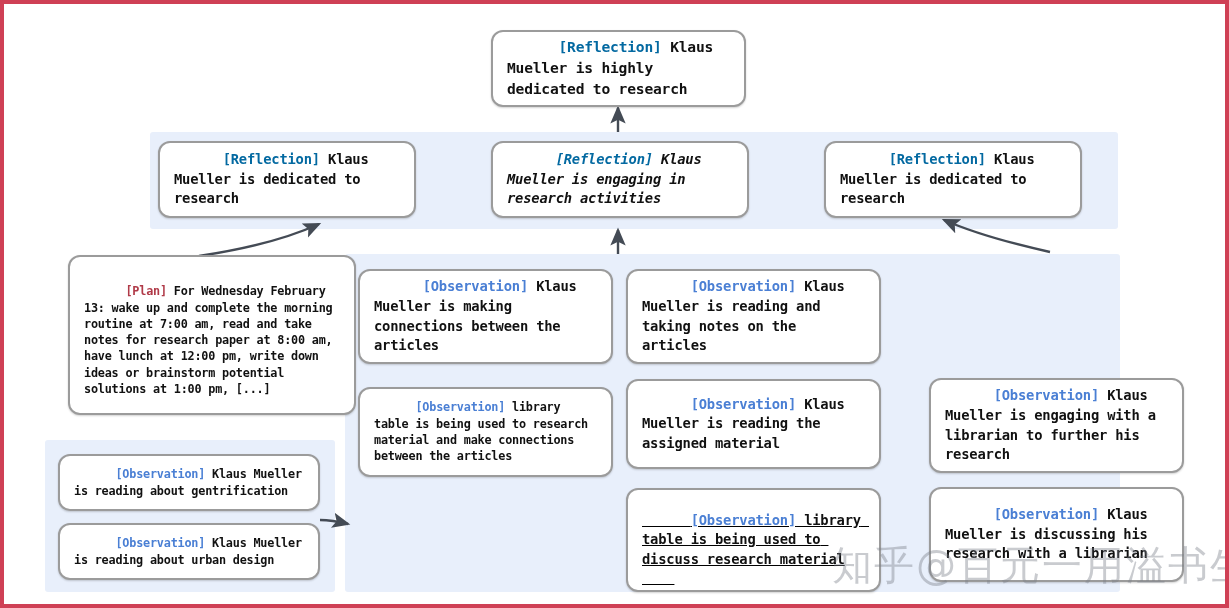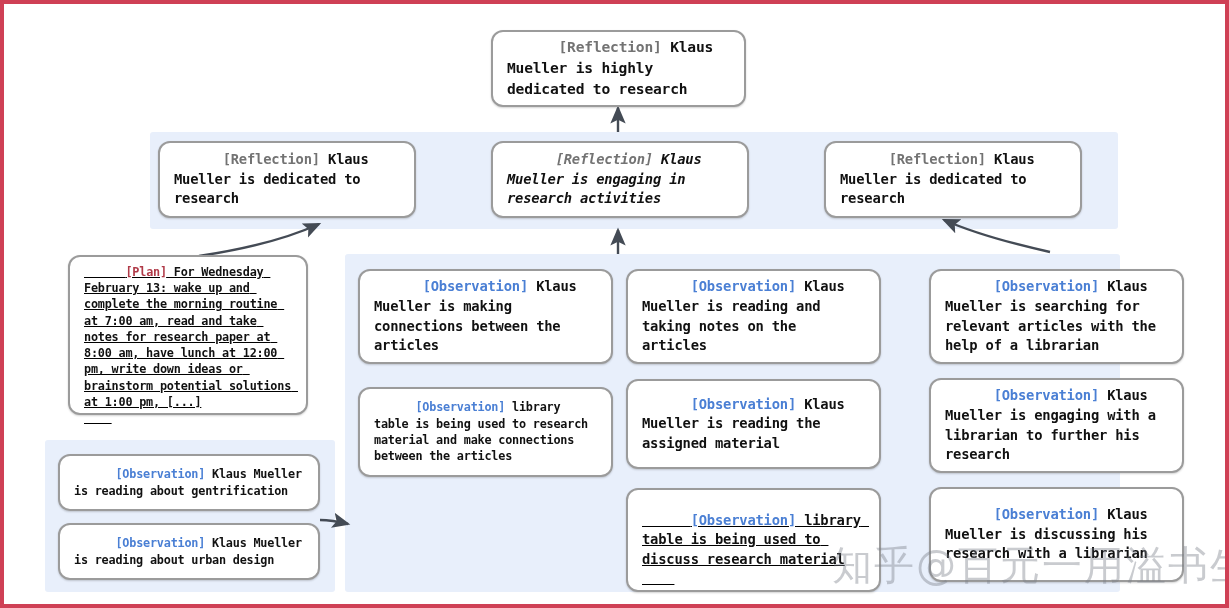--- a/index.html
+++ b/index.html
@@ -44,21 +44,21 @@
     line-height: 1.42;
     letter-spacing: -0.2px;
     white-space: pre-wrap;
     word-break: normal;
   }
   .node.f15 .txt { font-size: 14.6px; }
   .node.f14 .txt { font-size: 13.8px; }
   .node.f12 .txt { font-size: 11.8px; line-height: 1.38; }
 
   .tag { font-weight: bold; }
-  .tag-reflection { color: #737373; }
+  .tag-reflection { color: #0369a1; }
   .tag-observation { color: #4a7fd4; }
   .tag-plan { color: #b03a48; }
 
   
   #arrows {
     position: absolute;
     left: 0; top: 0;
     width: 1229px;
     height: 608px;
     pointer-events: none;
@@ -119,21 +119,21 @@
       <span class="tag tag-reflection">[Reflection]</span><span> Klaus Mueller is engaging in research activities</span>
     </div>
   </div>
 
   <div class="node f14" style="left:820px; top:137px; width:258px; height:77px;">
     <div class="txt">
       <span class="tag tag-reflection">[Reflection]</span><span> Klaus Mueller is dedicated to research</span>
     </div>
   </div>
 
-  <div class="node f12" style="left:64px; top:251px; width:240px; height:160px; align-items:center;text-decoration:underline;">
+  <div class="node f12" style="left:64px; top:251px; width:288px; height:160px; align-items:flex-start;">
     <div class="txt" style="padding-top:10px;">
       <span class="tag tag-plan">[Plan]</span><span> For Wednesday February 13: wake up and complete the morning routine at 7:00 am, read and take notes for research paper at 8:00 am, have lunch at 12:00 pm, write down ideas or brainstorm potential solutions at 1:00 pm, [...]</span>
     </div>
   </div>
 
   <div class="node f12" style="left:54px; top:450px; width:262px; height:57px;justify-content:center;">
     <div class="txt">
       <span class="tag tag-observation">[Observation]</span><span> Klaus Mueller is reading about gentrification</span>
     </div>
   </div>
@@ -168,25 +168,20 @@
       <span class="tag tag-observation">[Observation]</span><span> Klaus Mueller is reading the assigned material</span>
     </div>
   </div>
 
   <div class="node f14" style="left:622px; top:484px; width:255px; height:104px;text-decoration:underline;">
     <div class="txt">
       <span class="tag tag-observation">[Observation]</span><span> library table is being used to discuss research material</span>
     </div>
   </div>
 
-  <div class="node f14" style="left:925px; top:265px; width:255px; height:95px;">
-    <div class="txt">
-      <span class="tag tag-observation">[Observation]</span><span> Klaus Mueller is searching for relevant articles with the help of a librarian</span>
-    </div>
-  </div>
 
   <div class="node f14" style="left:925px; top:374px; width:255px; height:95px;">
     <div class="txt">
       <span class="tag tag-observation">[Observation]</span><span> Klaus Mueller is engaging with a librarian to further his research</span>
     </div>
   </div>
 
   <div class="node f14" style="left:925px; top:483px; width:255px; height:95px;">
     <div class="txt">
       <span class="tag tag-observation">[Observation]</span><span> Klaus Mueller is discussing his research with a librarian</span>

